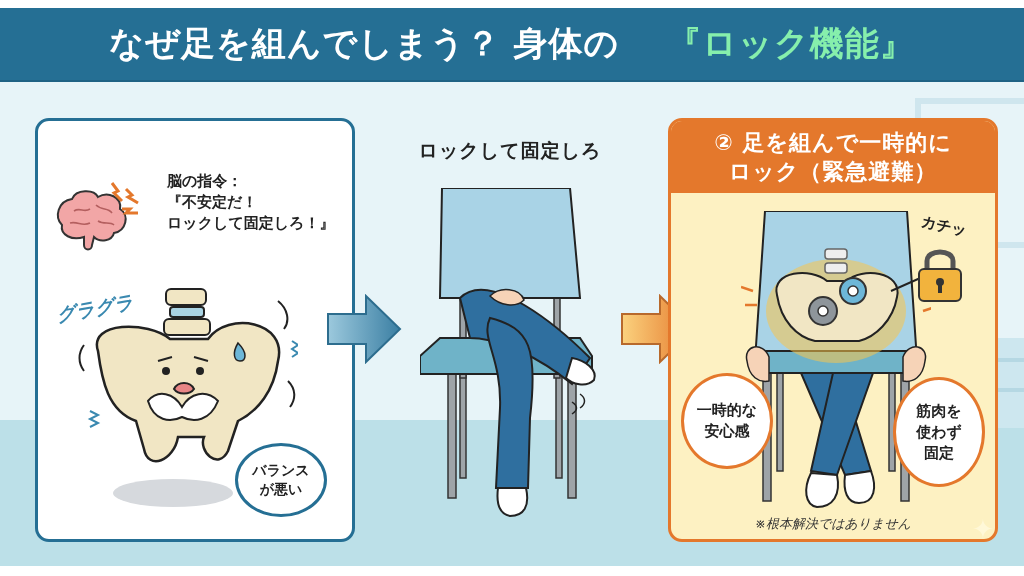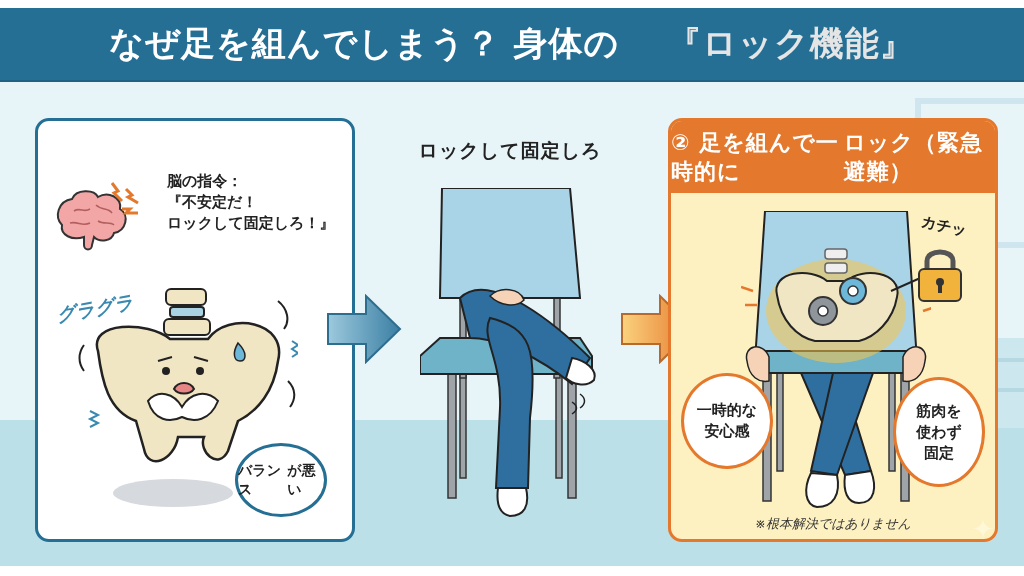--- a/index.html
+++ b/index.html
@@ -8,46 +8,46 @@
 
   .scene { position: absolute; left: 0; top: 8px; width: 1024px; height: 558px; background: #E7F4F8; overflow: hidden; }
   .floor { position: absolute; left: 0; top: 412px; width: 1024px; height: 146px; background: #BCE0E8; }
   .window-deco { position: absolute; left: 915px; top: 90px; width: 130px; height: 150px; border: 6px solid #cfe6ee; border-right: none; }
   .window-deco2 { position: absolute; left: 905px; top: 330px; width: 130px; height: 90px; background: #cde7ef; }
   .window-deco2 .bar { position: absolute; left: 30px; height: 4px; width: 100px; background: #b5d8e3; }
 
   .title-bar { position: absolute; left: 0; top: 0; width: 1024px; height: 74px; background: #256F94; border-bottom: 2px solid #1f6284;
                display: flex; align-items: center; justify-content: center; gap: 48px; }
   .title-bar .t { color: #ffffff; font-size: 34px; font-weight: bold; letter-spacing: 1px; }
-  .title-bar .hl { color: #e5e5e5; font-size: 34px; font-weight: bold; letter-spacing: 1px; }
+  .title-bar .hl { color: #86efac; font-size: 34px; font-weight: bold; letter-spacing: 1px; }
 
   
   .panel1 { position: absolute; left: 35px; top: 110px; width: 320px; height: 424px; background: #ffffff;
             border: 3px solid #256F94; border-radius: 14px; overflow: hidden; }
   .panel1 .head { height: 50px; background: #256F94; color: #fff; font-size: 22px; font-weight: bold;
                   display: flex; align-items: center; justify-content: center; letter-spacing: 1px; }
   .brain-text { position: absolute; left: 105px; top: 50px; font-size: 15px; font-weight: bold; color: #222; line-height: 21px; margin-left: 24px; }
   .guragura { position: absolute; left: 18px; top: 175px; font-size: 19px; font-weight: bold; color: #3a89b0; font-style: italic; transform: rotate(-10deg); }
   .bubble1 { position: absolute; left: 197px; top: 322px; width: 92px; height: 74px; border: 3px solid #256F94; border-radius: 50%;
-             background: #fff; display: flex; flex-direction: row; align-items: center; justify-content: center; font-size: 14px; font-weight: bold; color: #222; line-height: 19px; }
+             background: #fff; display: flex; flex-direction: column; align-items: center; justify-content: center; font-size: 14px; font-weight: bold; color: #222; line-height: 19px; }
   .shadow { position: absolute; left: 75px; top: 358px; width: 120px; height: 28px; border-radius: 50%; background: #d6d9dd; }
 
   
   .arrow1 { position: absolute; left: 326px; top: 286px; }
   .arrow2 { position: absolute; left: 620px; top: 286px; }
 
   
   .mid-label { position: absolute; left: 375px; top: 130px; width: 270px; text-align: center; font-size: 19px; font-weight: bold; color: #222; letter-spacing: 1px; }
   .mid-fig { position: absolute; left: 420px; top: 180px; }
 
   
   .panel2 { position: absolute; left: 668px; top: 110px; width: 330px; height: 424px; background: #FDF1C2;
             border: 3px solid #E4782C; border-radius: 14px; overflow: hidden; }
   .panel2 .head { height: 72px; background: #E4782C; color: #fff; font-size: 22px; font-weight: bold;
-                  display: flex; flex-direction: row; align-items: center; justify-content: center; line-height: 29px; letter-spacing: 1px; }
+                  display: flex; flex-direction: column; align-items: center; justify-content: center; line-height: 29px; letter-spacing: 1px; }
   .kachi { position: absolute; left: 250px; top: 96px; font-size: 15px; font-weight: bold; color: #222; transform: rotate(12deg); }
   .bubble2 { position: absolute; width: 92px; height: 96px; border: 3px solid #E4782C; border-radius: 50%; background: #fff;
              display: flex; flex-direction: column; align-items: center; justify-content: center; font-size: 15px; font-weight: bold; color: #222; line-height: 21px; }
   .note { position: absolute; left: 0; width: 324px; top: 394px; text-align: center; font-size: 13px; color: #333; font-style: italic; }
   .sparkle { position: absolute; left: 972px; top: 506px; color: #fff8d8; font-size: 26px; }
 </style>
 </head>
 <body>
 
 <div class="scene">

